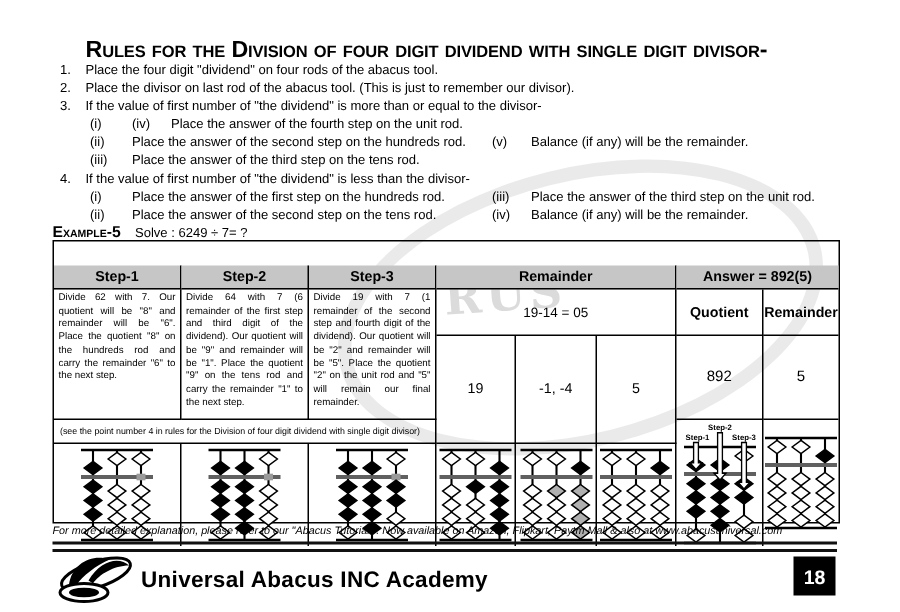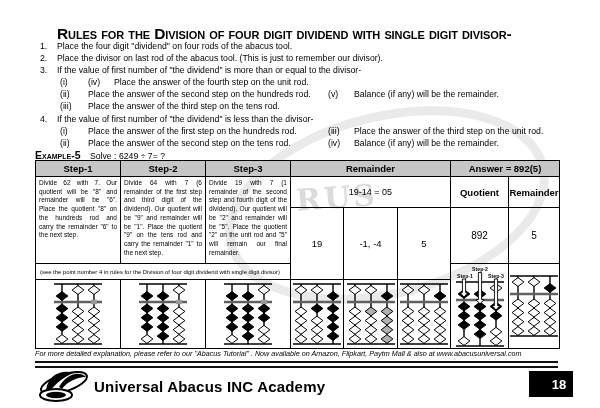--- a/index.html
+++ b/index.html
@@ -25,21 +25,21 @@
   .subrow .rn2{flex:none;width:26px;}
   .subrow .rt2{flex:1;}
 
   .example{position:absolute;left:35px;top:145px;}
   .ex-label{font-weight:bold;font-variant:small-caps;font-size:10.5px;text-align:center;}
   .ex-text{font-size:8.7px;margin-left:5px;}
 
   
   .tbl{position:absolute;left:35px;top:160px;width:523px;height:187px;border:1.5px solid #000;box-sizing:content-box;}
   .cell{position:absolute;box-sizing:border-box;border-right:1px solid #000;border-bottom:1px solid #000;
-        display:flex;align-items:center;justify-content:center;text-align:center;}
+        display:flex;align-items:center;justify-content:center;text-align:center;margin-top:16px;}
   .hdr{background:#c6c6c6;font-weight:bold;font-size:9.5px;}
   .h-s1{left:0;top:0;width:85px;height:16px;}
   .h-s2{left:85px;top:0;width:85px;height:16px;}
   .h-s3{left:170px;top:0;width:85px;height:16px;}
   .h-rem{left:255px;top:0;width:160px;height:16px;}
   .h-ans{left:415px;top:0;width:108px;height:16px;border-right:none;text-align:center;}
   .steptext{display:block;font-size:6.5px;line-height:1.34;text-align:justify;padding:2px 3px;}
   .t-s1{left:0;top:16px;width:85px;height:87px;}
   .t-s2{left:85px;top:16px;width:85px;height:87px;}
   .t-s3{left:170px;top:16px;width:85px;height:87px;}
@@ -63,21 +63,21 @@
   .ab-ar{left:473px;top:103px;width:50px;height:84px;border-right:none;border-bottom:none;}
   .abacus{display:flex;align-items:center;justify-content:center;}
 
   
   .footer-note{position:absolute;left:35px;top:349px;width:523px;font-size:7.2px;font-style:italic;}
   .double-rule{position:absolute;left:35px;top:361px;width:523px;height:3px;
        border-top:2px solid #111;border-bottom:2px solid #111;}
   .brand-row{position:absolute;left:28px;top:368px;display:flex;align-items:center;}
   .brand-name{font-size:15px;font-weight:bold;letter-spacing:.2px;margin-left:0;}
   .page-number{position:absolute;left:529px;top:371px;width:28px;height:26px;background:#000;color:#fff;
-       font-weight:bold;font-size:13px;display:flex;align-items:center;justify-content:center;padding-left:16px;}
+       font-weight:bold;font-size:13px;display:flex;align-items:center;justify-content:center;}
 </style>
 </head>
 <body>
 
 <div class="page">
 
   <div class="wm1"></div>
   <div class="wm-text">RUS</div>
 
   <h1 class="title">Rules for the Division of four digit dividend with single digit divisor-</h1>

